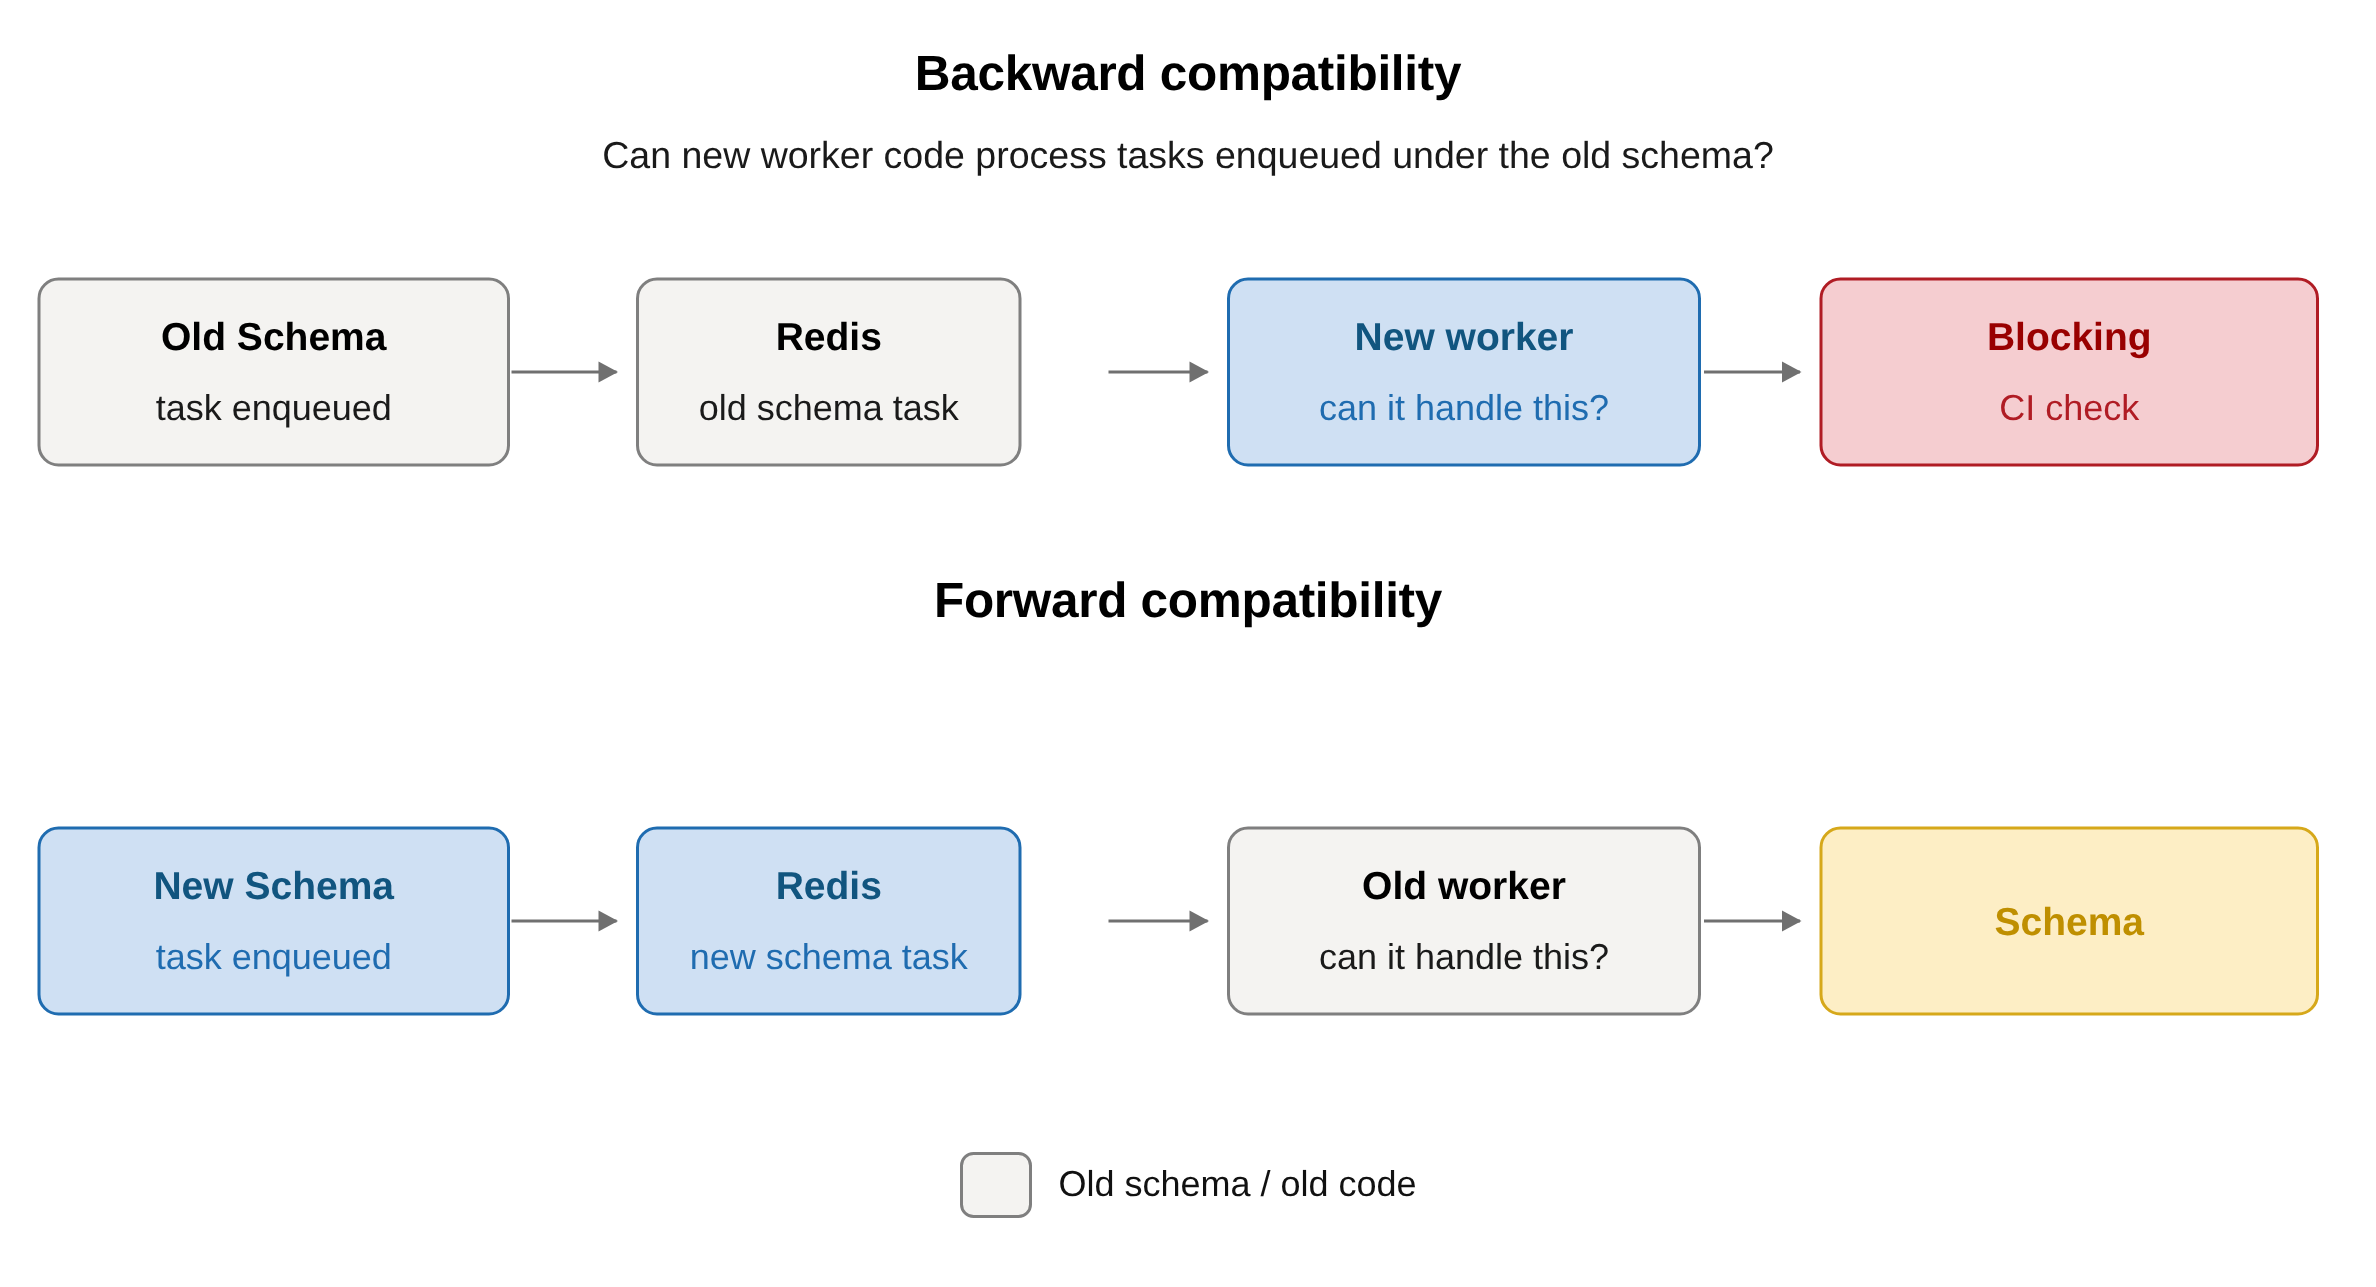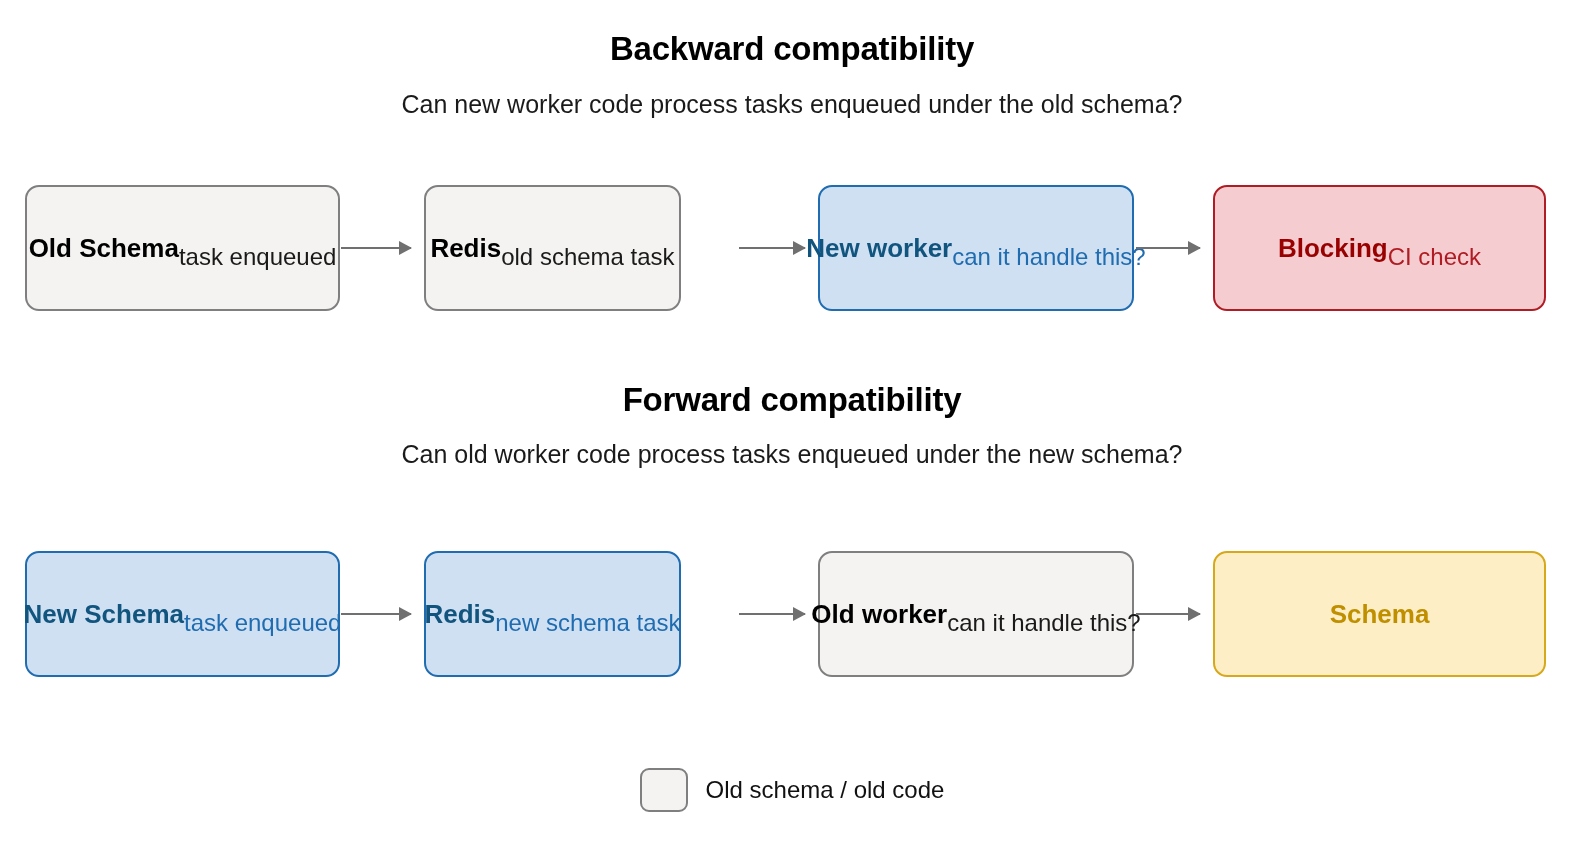--- a/index.html
+++ b/index.html
@@ -60,21 +60,21 @@
 
   .node {
     position: absolute;
     top: 0;
     height: 126px;
     box-sizing: border-box;
     border-radius: 14px;
     border: 2px solid #7f7f7f;
     background: #f4f3f1;
     display: flex;
-    flex-direction: row;
+    flex-direction: column;
     align-items: center;
     justify-content: center;
     line-height: 1.18;
   }
   .node .node-title {
     font-size: 26px;
     font-weight: bold;
     color: #000000;
     white-space: nowrap;
   }
@@ -210,21 +210,20 @@
 
     <div class="node red col4">
       <div class="node-title">Blocking</div>
       <div class="node-sub">CI check</div>
     </div>
 
   </div>
 
   <div id="title-forward" class="section-title">Forward compatibility</div>
 
-  <div id="subtitle-forward" class="section-subtitle">Can old worker code process tasks enqueued under the new schema?</div>
 
   <div id="row-forward" class="flow-row">
 
     <div class="node blue col1">
       <div class="node-title">New Schema</div>
       <div class="node-sub">task enqueued</div>
     </div>
 
     <div class="arrow arrow-1"></div>
 

